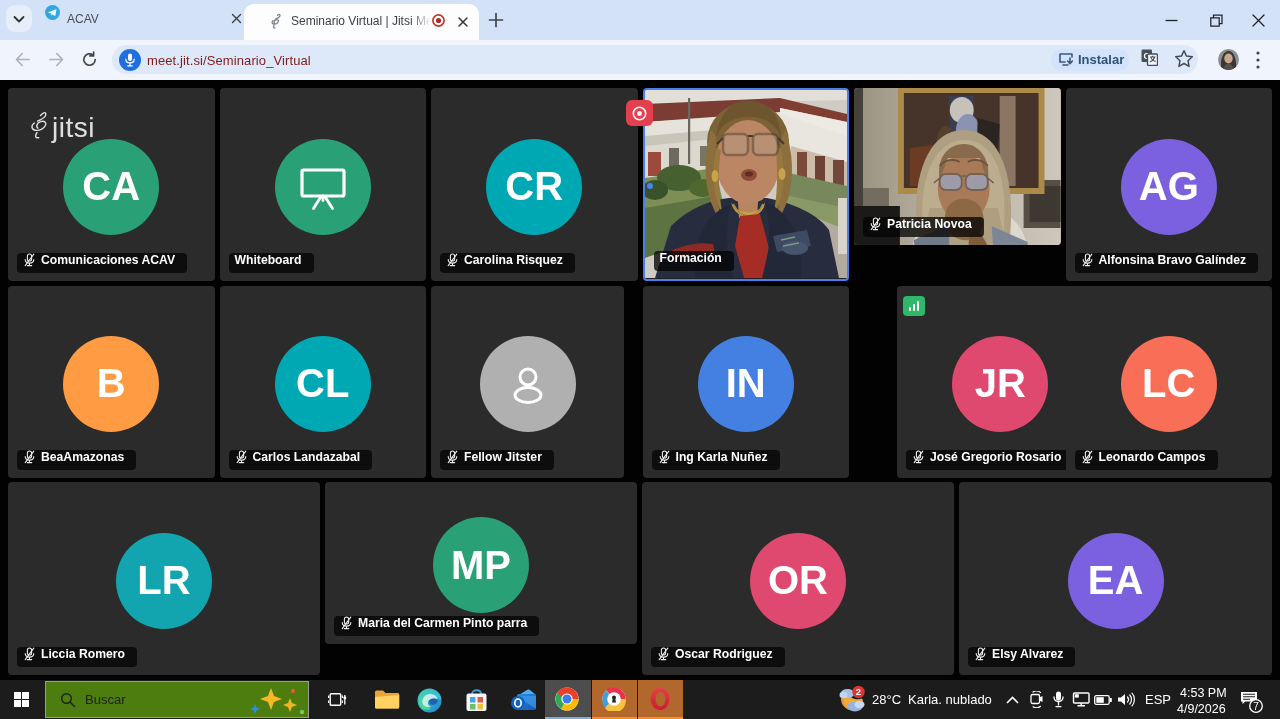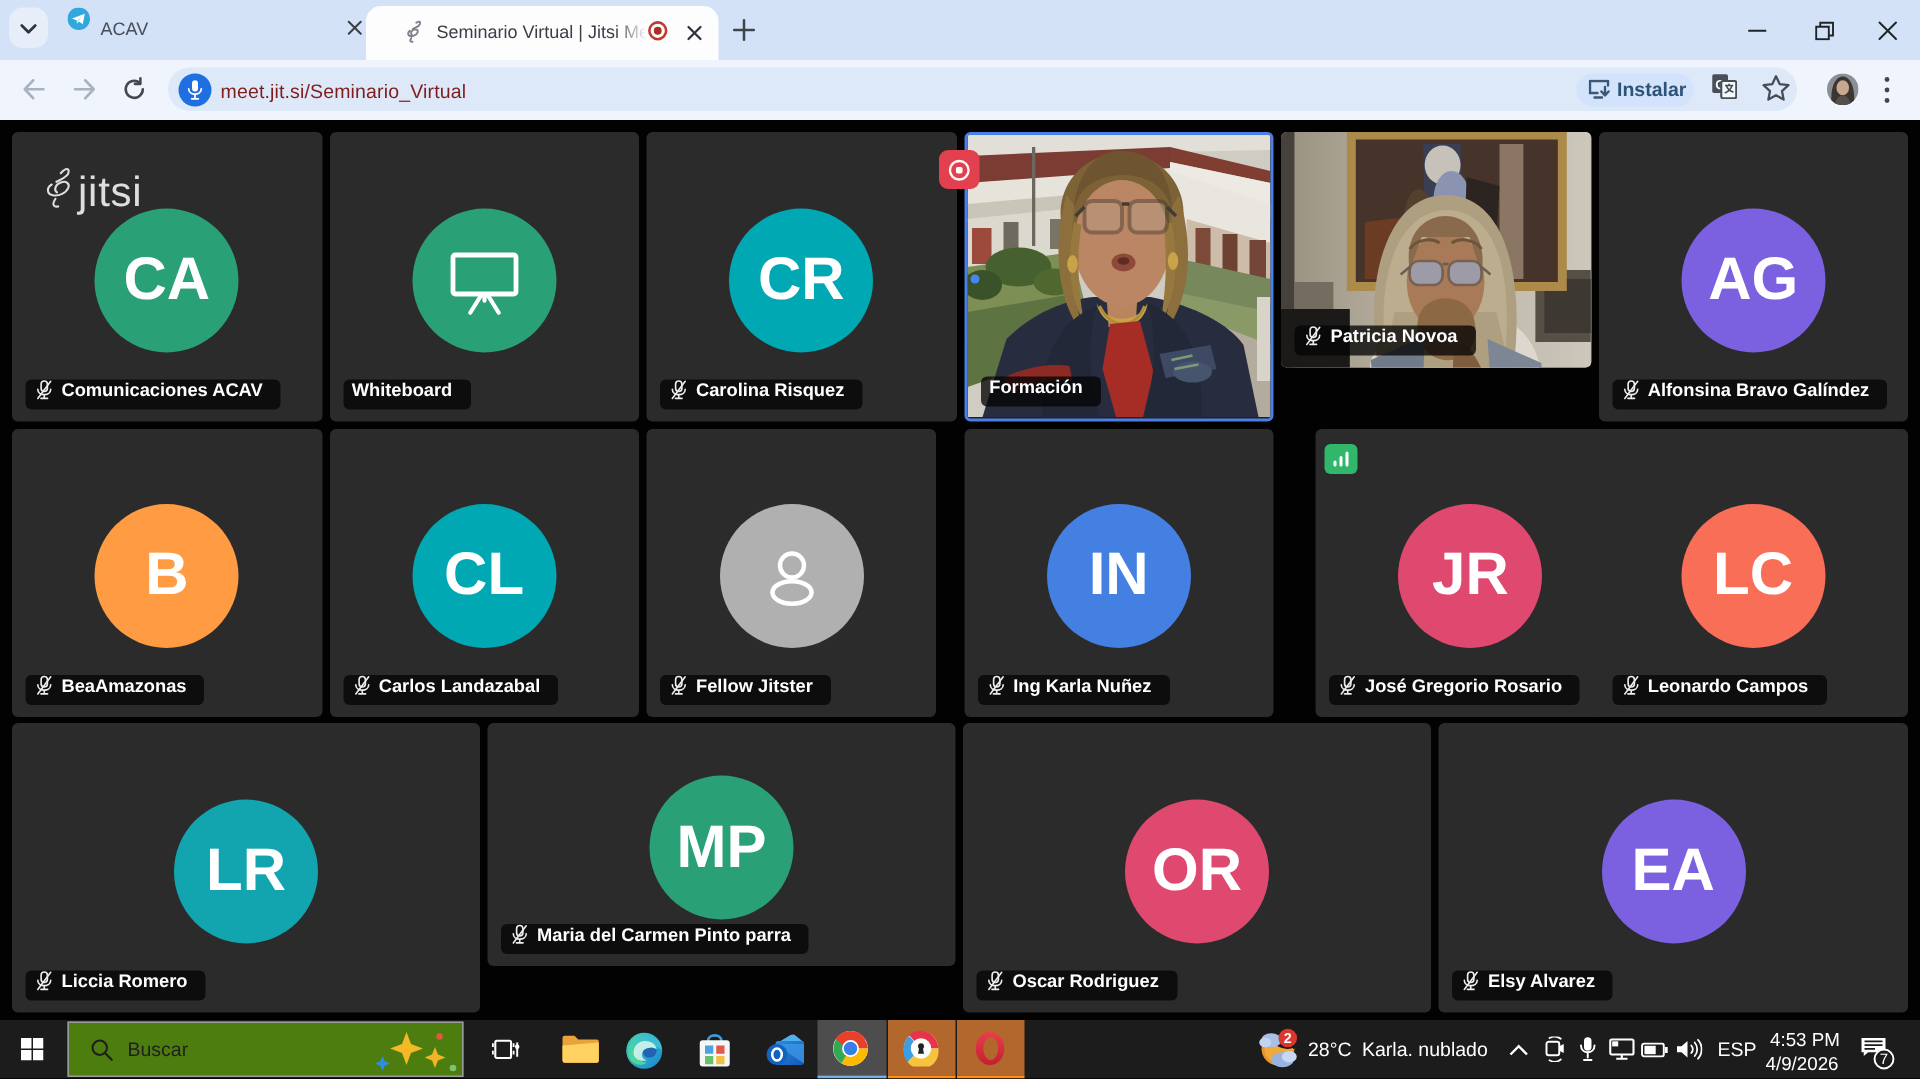--- a/index.html
+++ b/index.html
@@ -350,21 +350,21 @@
   <div class="tile" style="left:642.5px;top:205.5px;width:206.5px;height:192px">
     <div class="avatar" style="background:#4380e2">IN</div>
     <div class="nlabel"><svg width="13" height="14" viewBox="0 0 13 14">
             <g stroke="#ececec" stroke-width="1.1" fill="none" stroke-linecap="round">
               <rect x="4.4" y="1" width="4.2" height="7" rx="2.1"></rect>
               <path d="M2.2 6.5 C2.2 11.3 10.8 11.3 10.8 6.5 M6.5 10.2 V12.3 M4.3 12.6 H8.7"></path>
               <path d="M2.2 12.6 L10.8 1.2"></path>
             </g>
           </svg>Ing Karla Nuñez</div>
   </div>
-  <div class="tile" style="left:877px;top:205.5px;width:206.5px;height:192px">
+  <div class="tile" style="left:897px;top:205.5px;width:206.5px;height:192px">
     <div style="position:absolute;left:6px;top:10px;width:22px;height:20px;border-radius:4px;background:#31b76a;display:flex;align-items:flex-end;justify-content:center;padding-bottom:5px;gap:1.5px">
       <div style="width:2.5px;height:4px;background:#fff;border-radius:1px"></div>
           <div style="width:2.5px;height:7px;background:#fff;border-radius:1px"></div>
           <div style="width:2.5px;height:10px;background:#fff;border-radius:1px"></div>
     </div>
     <div class="avatar" style="background:#df486f">JR</div>
     <div class="nlabel"><svg width="13" height="14" viewBox="0 0 13 14">
             <g stroke="#ececec" stroke-width="1.1" fill="none" stroke-linecap="round">
               <rect x="4.4" y="1" width="4.2" height="7" rx="2.1"></rect>
               <path d="M2.2 6.5 C2.2 11.3 10.8 11.3 10.8 6.5 M6.5 10.2 V12.3 M4.3 12.6 H8.7"></path>

